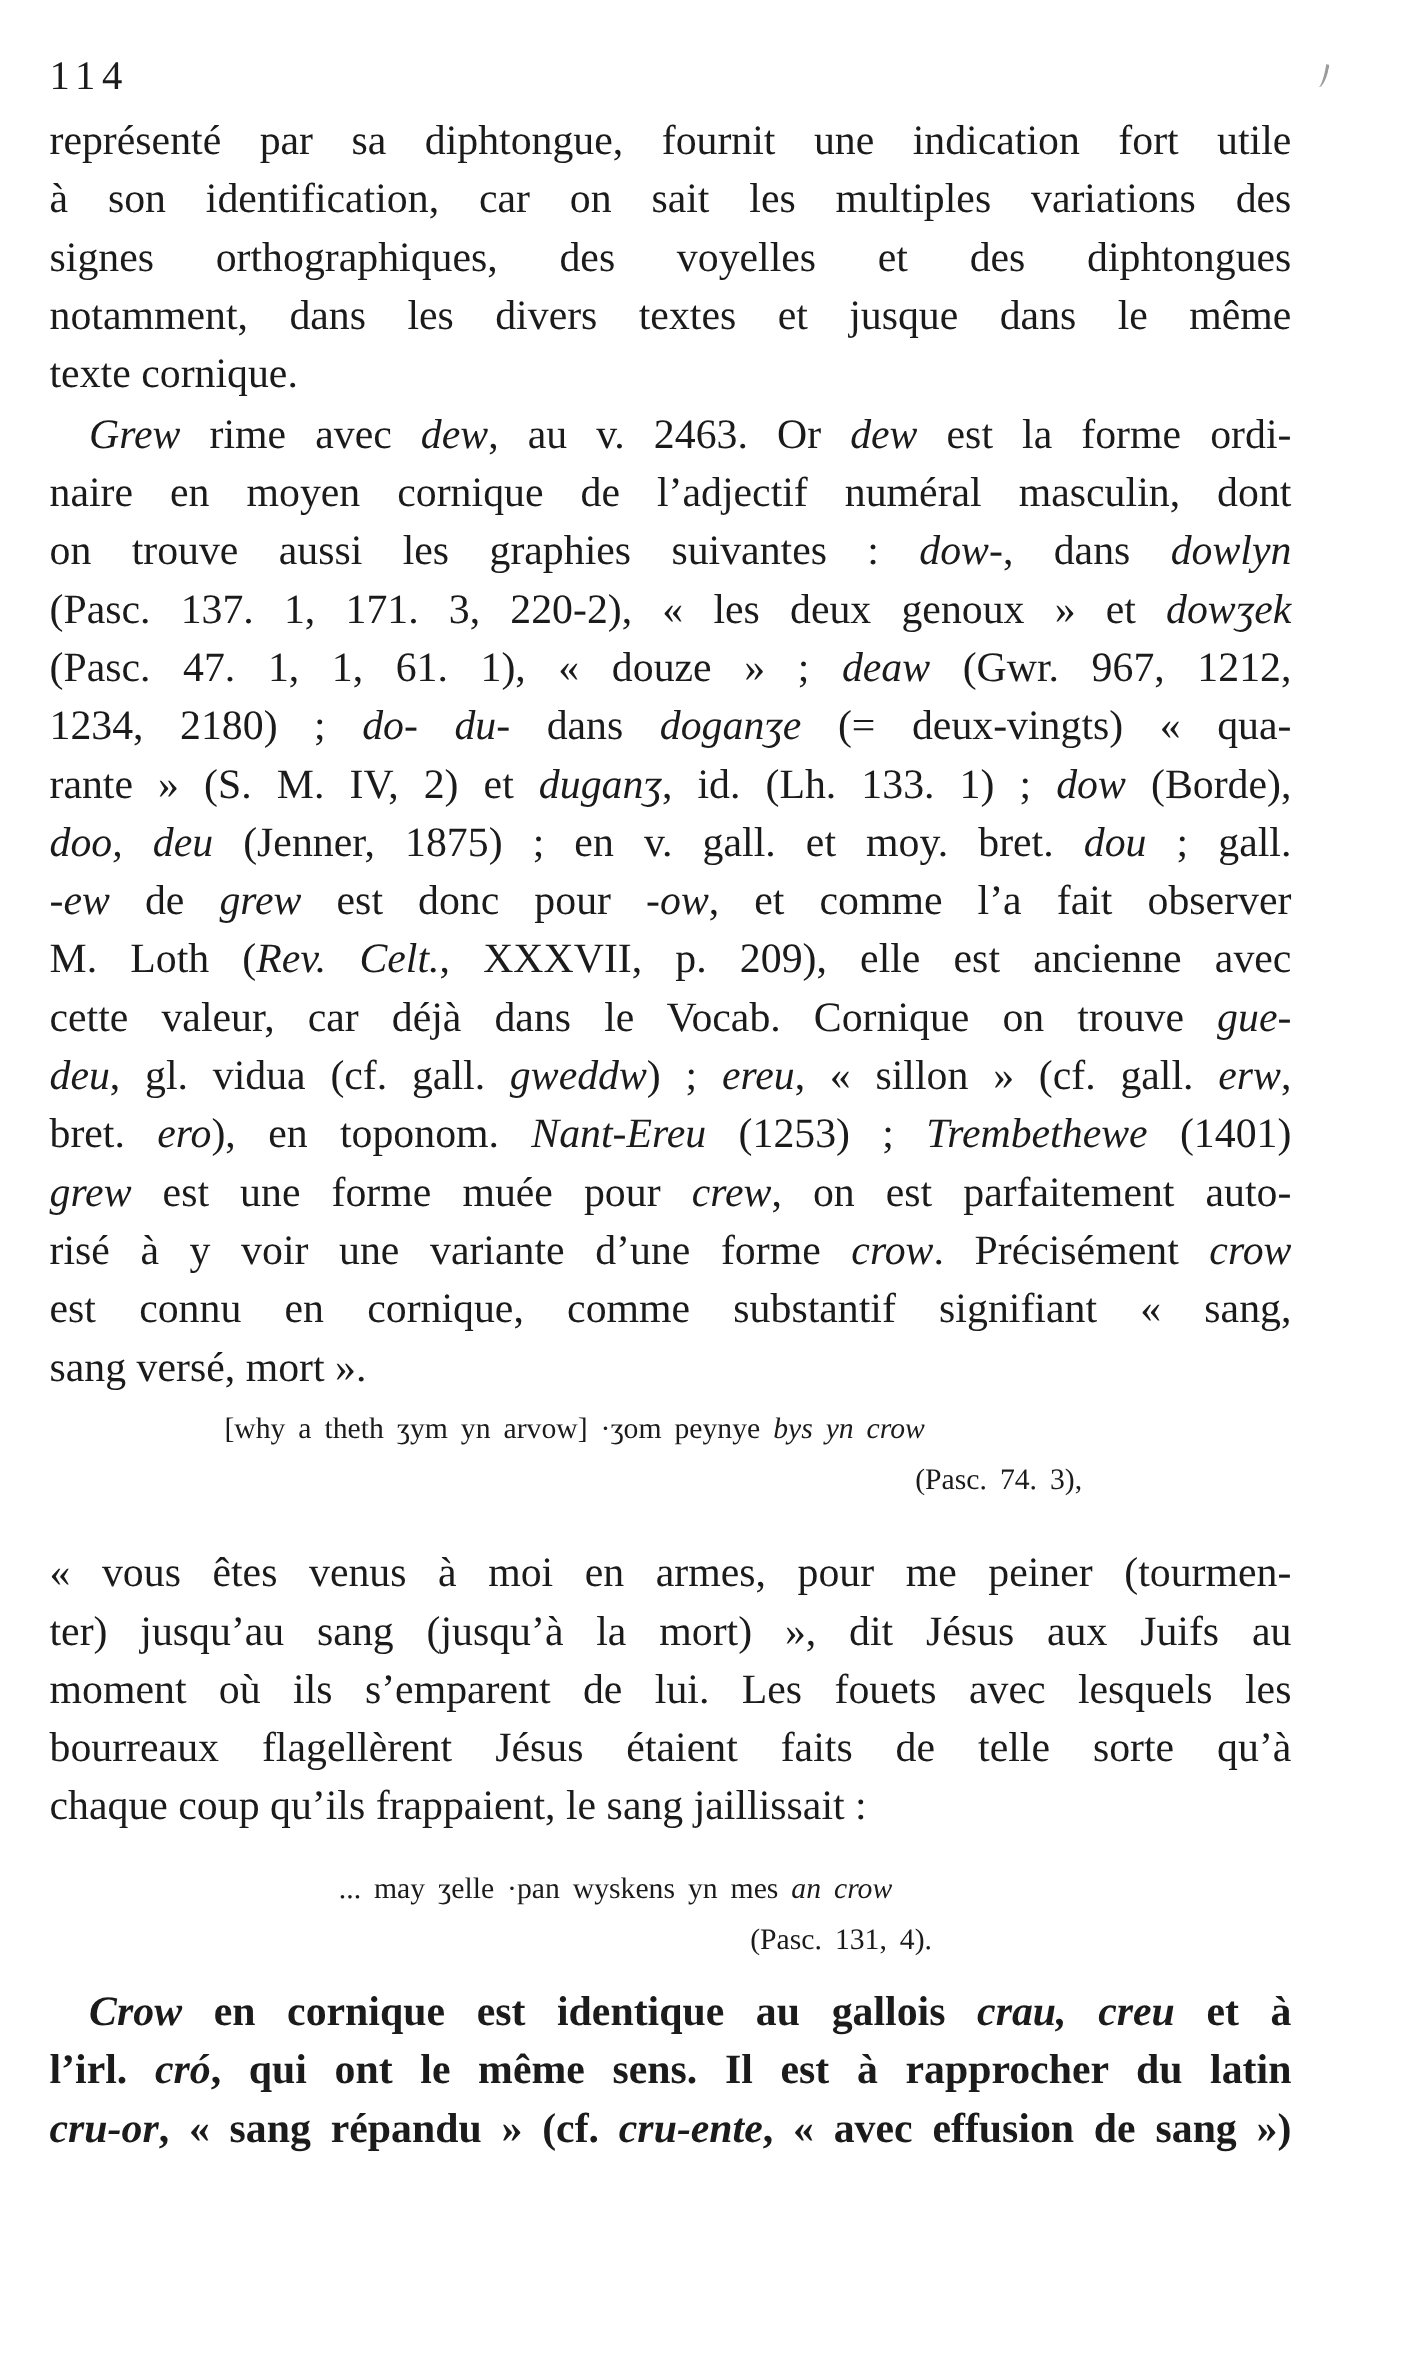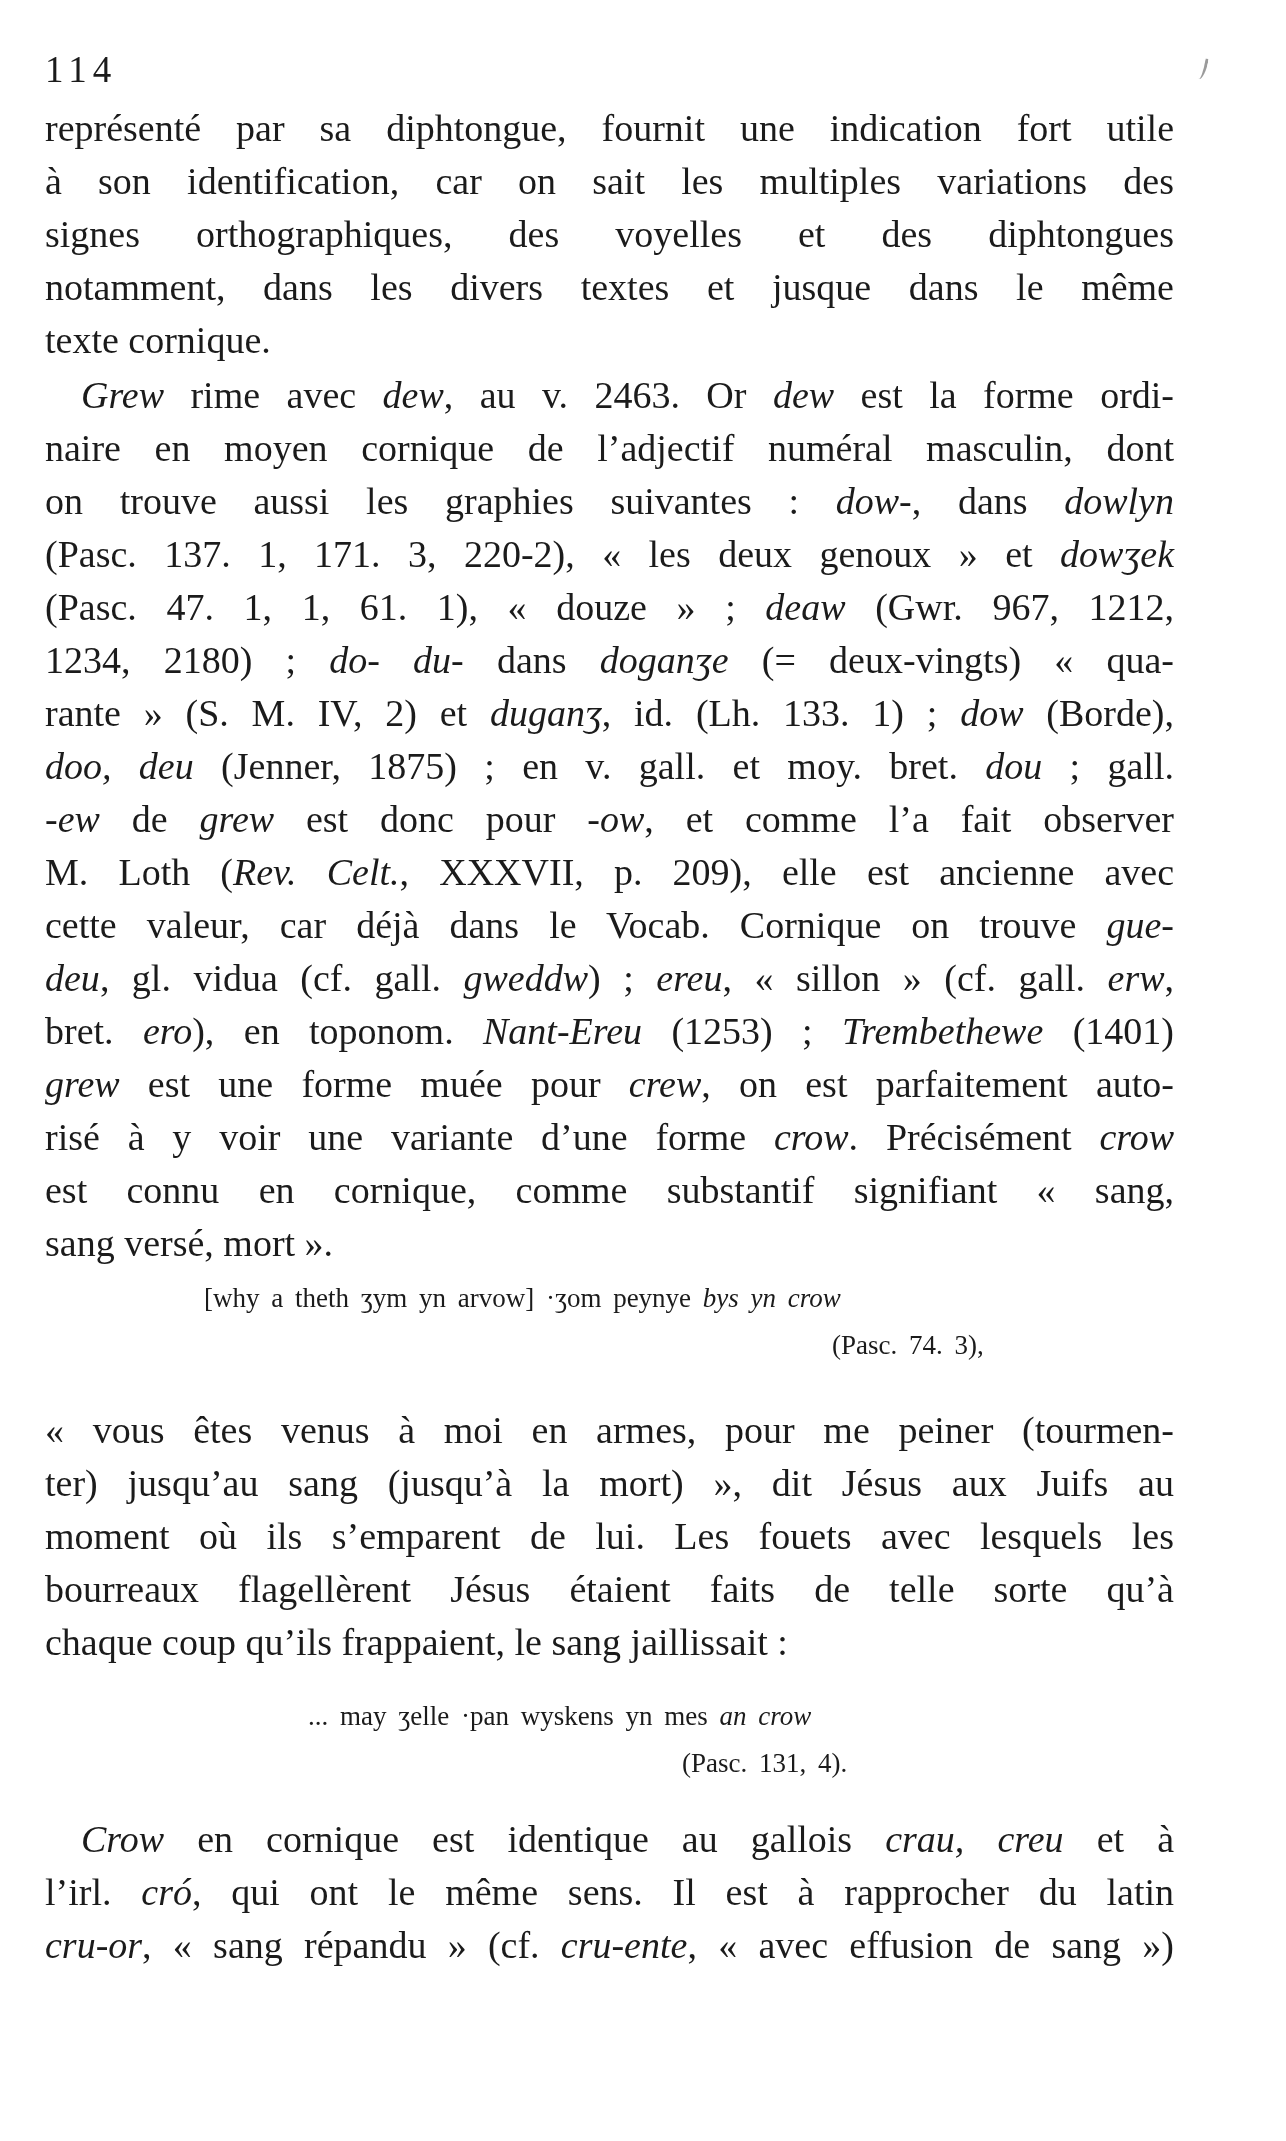--- a/index.html
+++ b/index.html
@@ -37,21 +37,21 @@
     line-height: 53px;
     height: 53px;
     text-align: justify;
     text-align-last: justify;
   }
   .line.indent { text-indent: 36px; }
   .line.end { text-align-last: left; }
   .para-1 { margin-top: 6px; }
   .para-2 { margin-top: 2px; }
   .para-3 { margin-top: 35px; }
-  .para-4 { margin-top: 26px; }
+  .para-4 { margin-top: 16px; font-weight: bold; }
   
   .verse .line {
     font-size: 27px;
     line-height: 47px;
     height: 47px;
     text-align: left;
     text-align-last: left;
     word-spacing: 5px;
   }
   .verse-1 { margin-top: 5px; }

